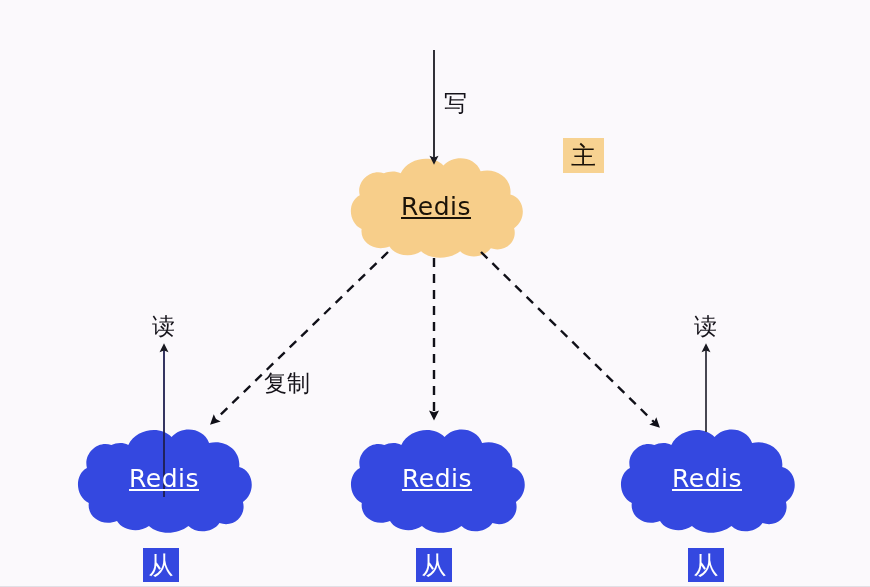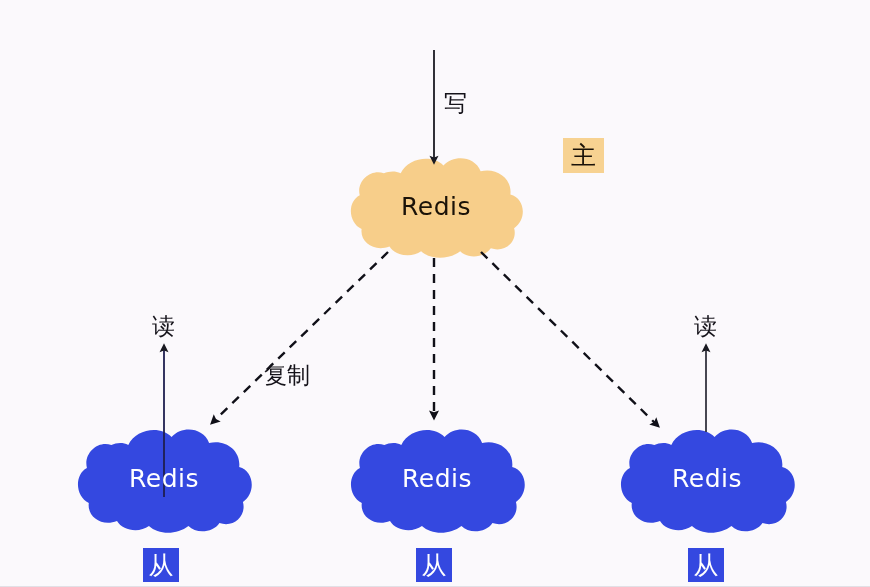--- a/index.html
+++ b/index.html
@@ -26,20 +26,21 @@
     left: 0;
     top: 0;
     width: 870px;
     height: 587px;
   }
   .node-label {
     position: absolute;
     pointer-events: none;
     white-space: nowrap;
     font-family: "DejaVu Sans", "Liberation Sans", sans-serif;
+    text-decoration: underline;
   }
   .cloud-caption {
     font-size: 25px;
     letter-spacing: 0.5px;
   }
   .master-caption {
     color: #1a1208;
   }
   .slave-caption {
     color: #ffffff;
@@ -131,21 +132,21 @@
   </svg>
 
   <div class="node-label cloud-caption master-caption" style="left:343px; top:192px; width:186px; text-align:center;">Redis</div>
 
   <div class="node-label cloud-caption slave-caption" style="left:70px; top:464px; width:188px; text-align:center;">Redis</div>
   <div class="node-label cloud-caption slave-caption" style="left:343px; top:464px; width:188px; text-align:center;">Redis</div>
   <div class="node-label cloud-caption slave-caption" style="left:613px; top:464px; width:188px; text-align:center;">Redis</div>
 
   <div class="edge-label" style="left:444px; top:88px;">写</div>
 
-  <div class="edge-label" style="left:264px; top:360px;">复制</div>
+  <div class="edge-label" style="left:264px; top:368px;">复制</div>
 
   <div class="edge-label" style="left:152px; top:311px;">读</div>
 
   <div class="edge-label" style="left:694px; top:311px;">读</div>
 
   <div class="role-badge role-badge-master" style="left:563px; top:138px; width:41px; height:35px;">主</div>
 
   <div class="role-badge role-badge-slave" style="left:143px; top:548px; width:36px; height:34px;">从</div>
   <div class="role-badge role-badge-slave" style="left:416px; top:548px; width:36px; height:34px;">从</div>
   <div class="role-badge role-badge-slave" style="left:688px; top:548px; width:36px; height:34px;">从</div>

